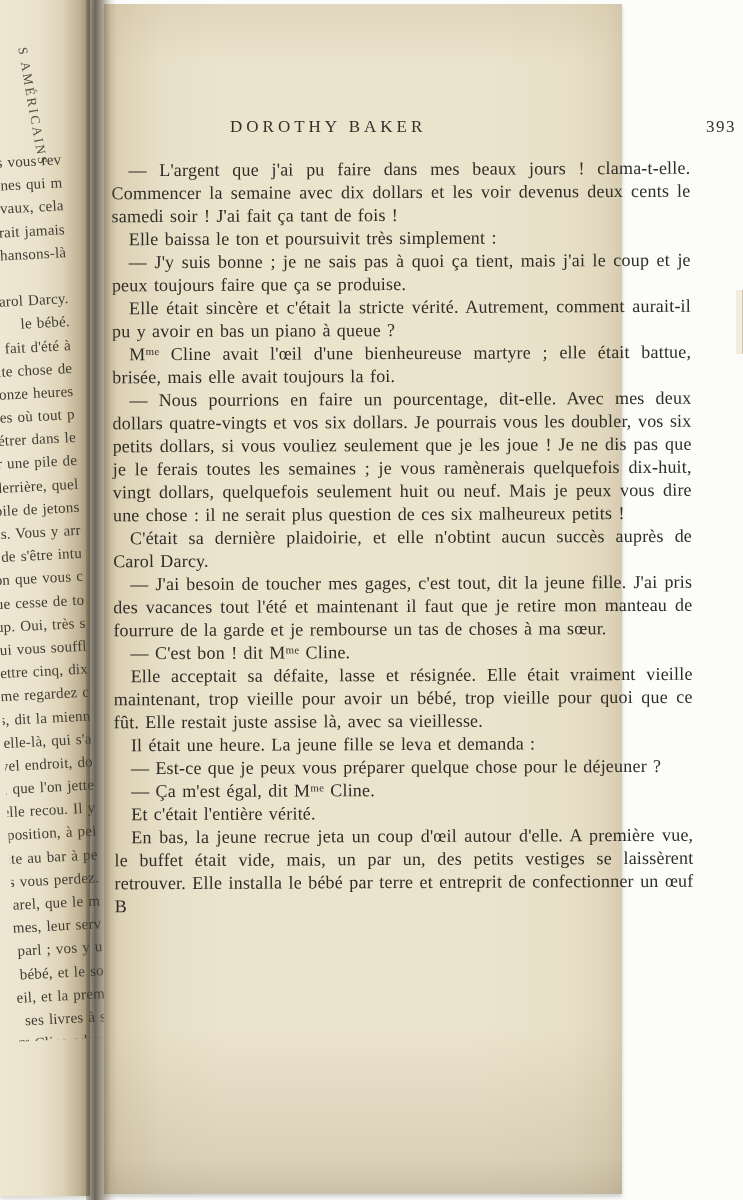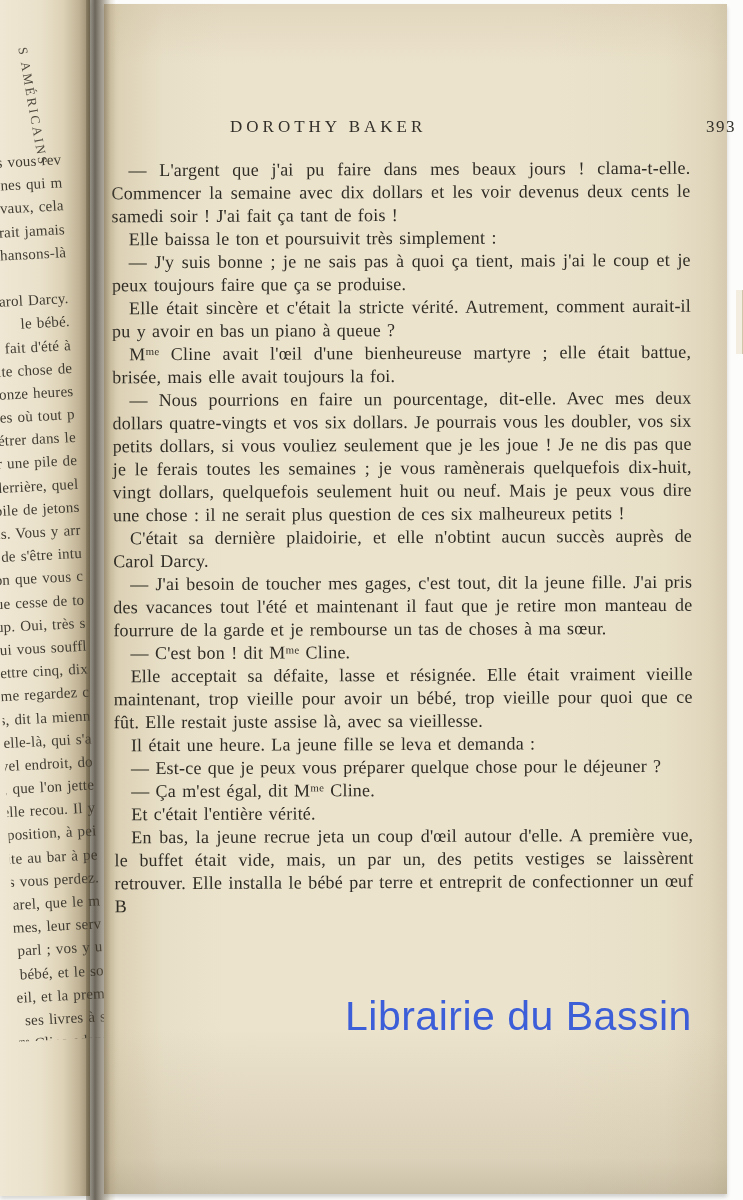--- a/index.html
+++ b/index.html
@@ -34,21 +34,21 @@
   
   .gutter {
     position: absolute; left: 86px; top: 0; width: 30px; height: 1200px; z-index: 3;
     background: linear-gradient(90deg,
       rgba(95,85,63,0.35) 0%, rgba(58,50,36,0.75) 30%,
       rgba(105,93,70,0.5) 58%, rgba(175,162,132,0.25) 82%, rgba(0,0,0,0) 100%);
   }
 
   
   .main-page {
-    position: absolute; left: 104px; top: 4px; width: 623px; height: 1190px;
+    position: absolute; left: 104px; top: 4px; width: 518px; height: 1190px;
     background: linear-gradient(90deg,
       #c9bc9e 0px, #ddd2b6 16px, #e8dfc8 60px, #ece3cd 120px,
       #ece3cd 72%, #e8dfc7 90%, #e0d6bc 97%, #d6cbb0 100%);
     box-shadow: 0 3px 4px rgba(0,0,0,0.18);
   }
   .main-page::before {
     content: ""; position: absolute; inset: 0; pointer-events: none;
     background: linear-gradient(180deg,
       rgba(205,190,160,0.35) 0%, rgba(0,0,0,0) 5%,
       rgba(0,0,0,0) 86%, rgba(160,145,115,0.22) 97%, rgba(140,126,98,0.35) 100%);
@@ -154,15 +154,14 @@
         <p class="para">Il était une heure. La jeune fille se leva et demanda :</p>
         <p class="para">— Est-ce que je peux vous préparer quelque chose pour le déjeuner ?</p>
         <p class="para">— Ça m'est égal, dit Mᵐᵉ Cline.</p>
         <p class="para">Et c'était l'entière vérité.</p>
         <p class="para">En bas, la jeune recrue jeta un coup d'œil autour d'elle. A première vue, le buffet était vide, mais, un par un, des petits vestiges se laissèrent retrouver. Elle installa le bébé par terre et entreprit de confectionner un œuf B</p>
       </div>
   </div>
 
   <div class="edge-notch"></div>
 
-  <div class="watermark" style="color: rgb(46, 83, 217);">Librairie du Bassin</div>
 
 </div>
 
 </body></html>

